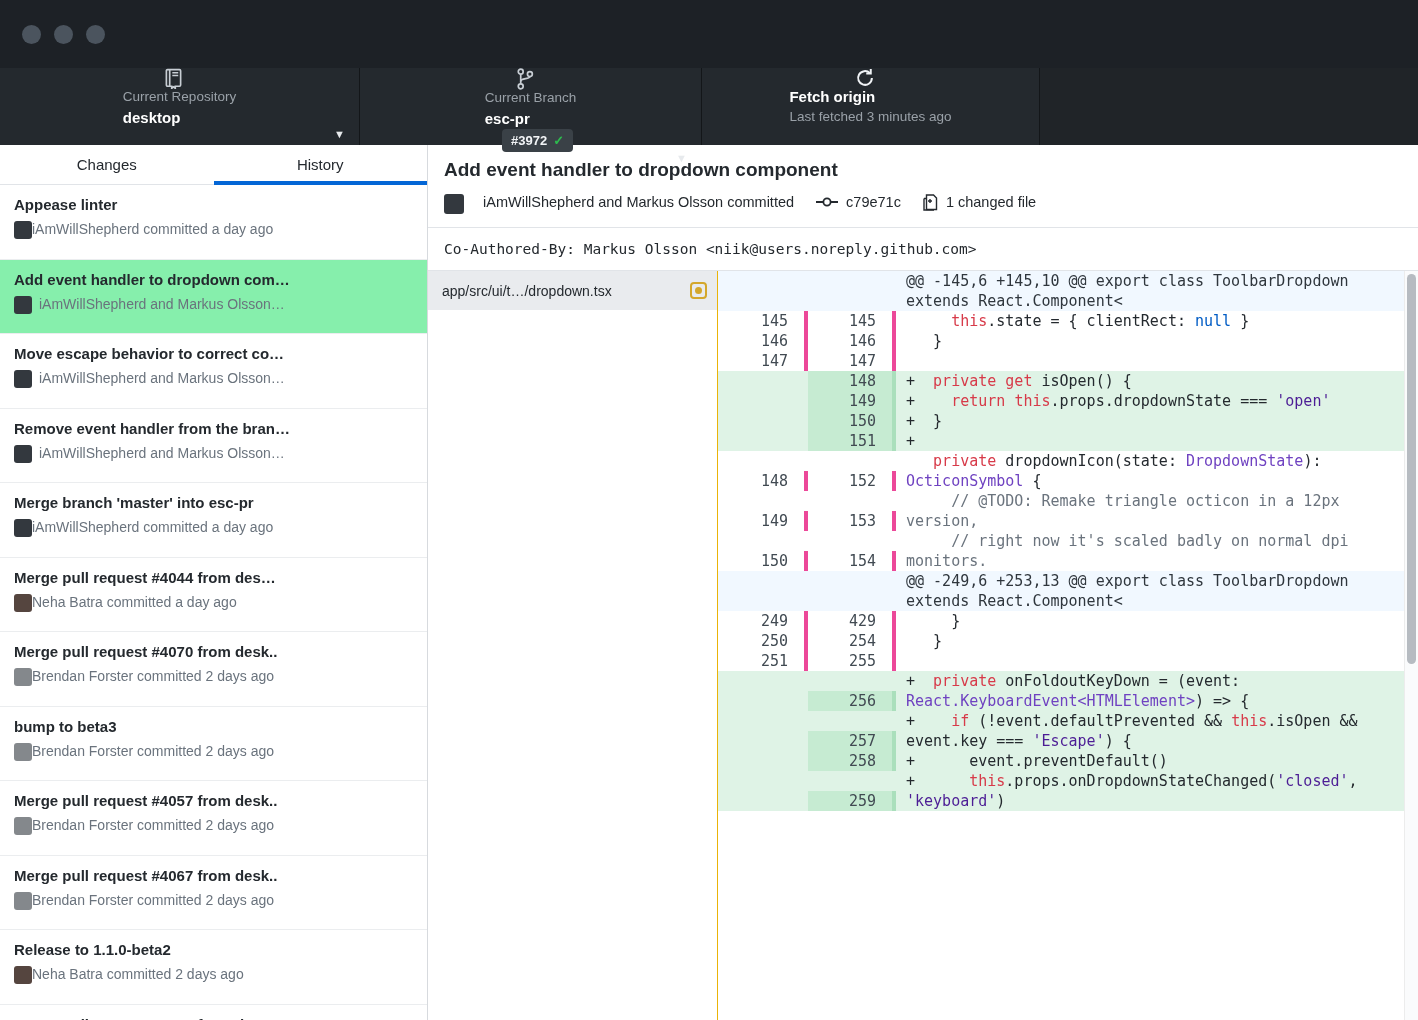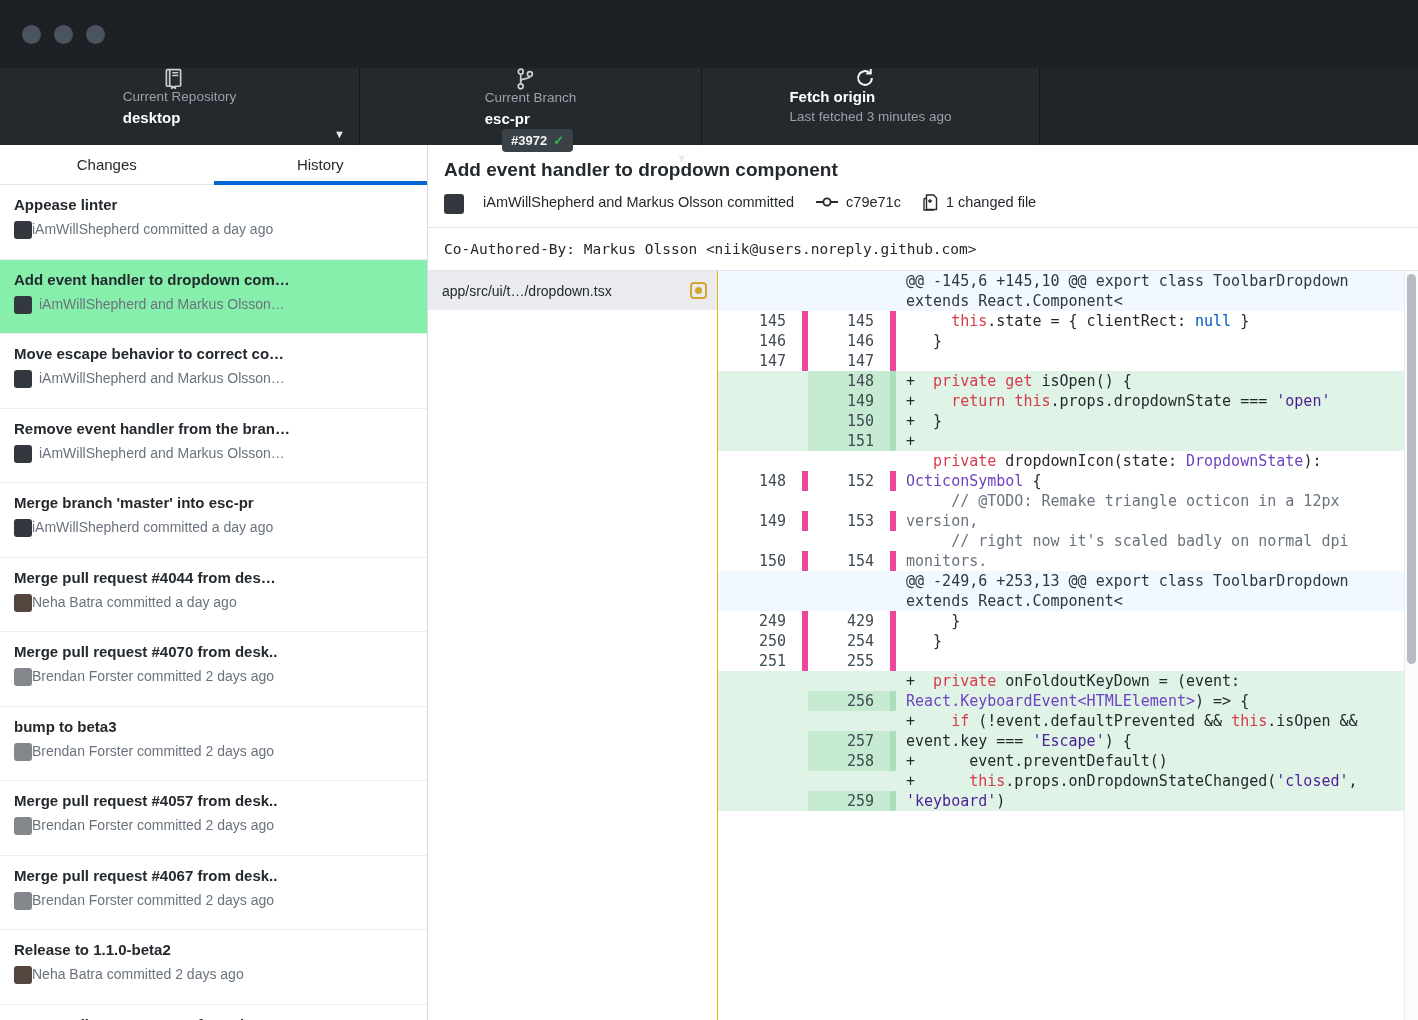--- a/index.html
+++ b/index.html
@@ -63,21 +63,21 @@
   .content-row { flex:1 1 auto; display:flex; min-height:0; }
   .file-col { width:290px; flex:0 0 auto; border-right:1px solid #eab308; background:#fff; }
   .file-row { height:39px; background:#e9ebee; display:flex; align-items:center; padding:0 10px 0 14px; }
   .file-path { font-size:14px; color:#24292e; flex:1 1 auto; white-space:nowrap; overflow:hidden; }
   .status-mod { width:17px; height:17px; border:2px solid #d4a72c; border-radius:4px; flex:0 0 auto; margin-left:8px; position:relative; }
   .status-mod::after { content:""; position:absolute; left:50%; top:50%; width:7px; height:7px; margin:-3.5px 0 0 -3.5px; border-radius:50%; background:#d4a72c; }
 
   .diff-pane { flex:1 1 auto; position:relative; min-width:0; overflow:hidden; font-family:"DejaVu Sans Mono", monospace; font-size:15px; }
   .diff-rows { position:absolute; left:0; right:14px; top:0; }
   .drow { display:flex; line-height:20px;align-items:flex-end; }
-  .g-old, .g-new { flex:0 0 auto; text-align:right; color:#414a52; border-right:6px solid #ec4899; padding-right:16px; }
+  .g-old, .g-new { flex:0 0 auto; text-align:right; color:#414a52; border-right:4px solid #ec4899; padding-right:16px; }
   .g-old { width:90px; } .g-new { width:88px; }
   .dcode { flex:1 1 auto; padding:0 40px 0 10px; white-space:pre-wrap; overflow-wrap:anywhere; color:#24292e; min-width:0; }
   .drow.hunk { background:#f1f8ff; }
   .drow.hunk .g-old, .drow.hunk .g-new { background:#dbedff; border-right-color:#c8e1ff; }
   .drow.hunk .dcode { color:#2f363d; }
   .drow.add { background:#dff3e6; }
   .drow.add .g-old, .drow.add .g-new { background:#c6ebd2; border-right-color:#aadfbc; }
   .tok-k { color:#d73a49; } .tok-s { color:#4c1d95; } .tok-c { color:#005cc5; }
   .tok-t { color:#6f42c1; } .tok-m { color:#6a737d; }
 

